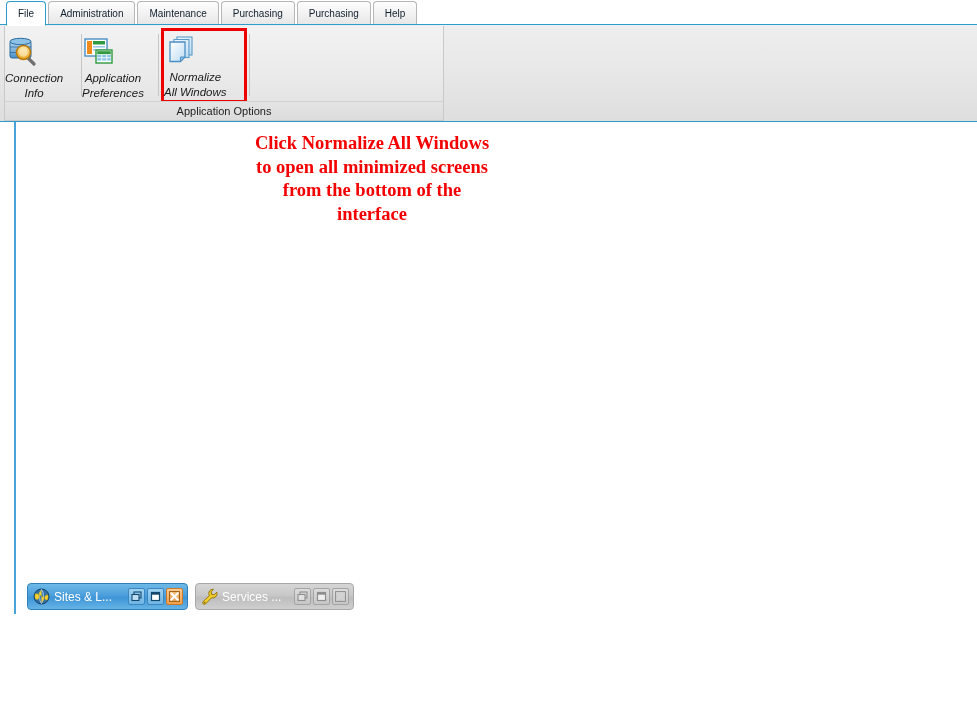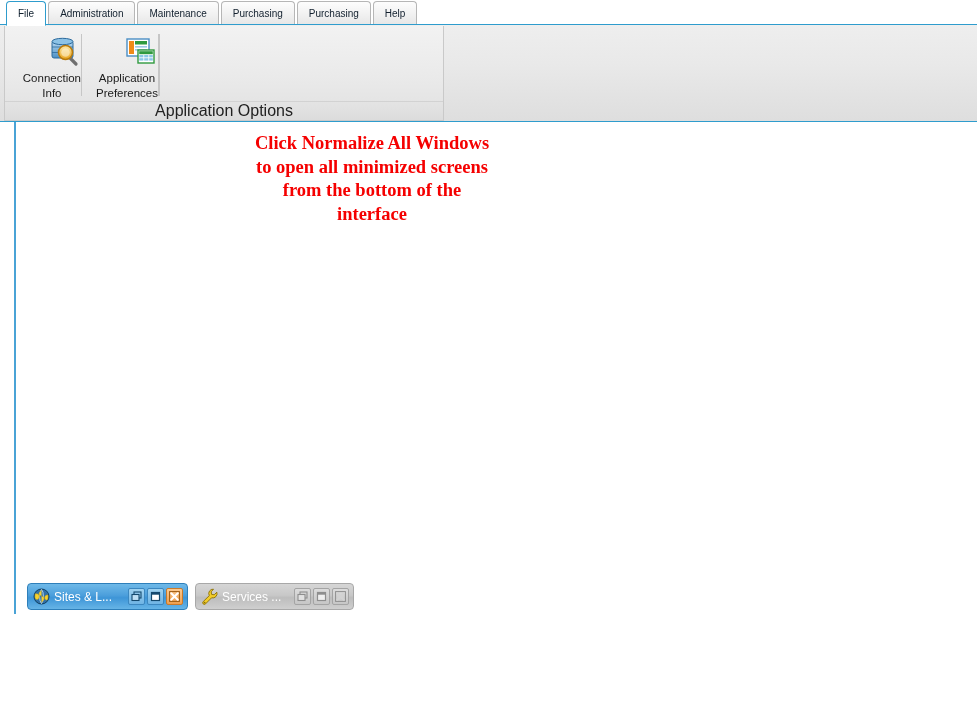--- a/index.html
+++ b/index.html
@@ -80,35 +80,36 @@
     align-items: flex-start;
     padding-top: 4px;
   }
   .group-label {
     position: absolute;
     left: 0; bottom: 0;
     width: 100%; height: 19px;
     display: flex;
     align-items: center;
     justify-content: center;
-    font-size: 16px;
+    font-size: 11px;
     color: #222;
     background: linear-gradient(to bottom, #e4e4e4 0%, #dcdcdc 100%);
     border-top: 1px solid #d2d2d2;
   }
 
   .rbtn {
     width: 76px;
     min-height: 70px;
     display: flex;
     flex-direction: column;
-    align-items: flex-end;
+    align-items: flex-start;
     padding-top: 4px;
     cursor: default;
     position: relative;
+    font-style: italic;
   }
   .rbtn .lbl {
     font-size: 11.5px;
     line-height: 15px;
     color: #1a1a1a;
     text-align: center;
     margin-top: 3px;
     white-space: pre-line;
   }
   .rbtn .ico { width: 34px; height: 34px; position: relative; }
@@ -279,20 +280,38 @@
                   <rect x="25.2" y="24.2" width="3.6" height="2.4"></rect>
               </g>
             </svg>
           </span>
           <span class="lbl">Application
 Preferences</span>
         </div>
 
         <div class="sep"></div>
 
+        <div class="rbtn highlight">
+          <span class="ico">
+            <svg width="34" height="34" viewBox="0 0 34 34">
+              <defs>
+                <linearGradient id="pg" x1="0" y1="0" x2="1" y2="1">
+                  <stop offset="0" stop-color="#ffffff"></stop>
+                    <stop offset="1" stop-color="#bcdcf2"></stop>
+                </linearGradient>
+              </defs>
+              <rect x="13" y="4" width="15" height="18" fill="url(#pg)" stroke="#5b9bc8" stroke-width="1.1"></rect>
+              <rect x="10" y="6.5" width="15" height="18" fill="url(#pg)" stroke="#5b9bc8" stroke-width="1.1"></rect>
+              <path d="M6 9 h15 v15 l-4.5 4.5 H6 Z" fill="url(#pg)" stroke="#4a8ec4" stroke-width="1.3"></path>
+              <path d="M21 24 l-4.5 4.5 v-4.5 Z" fill="#8cc2e6" stroke="#4a8ec4" stroke-width="1"></path>
+            </svg>
+          </span>
+          <span class="lbl">Normalize
+All Windows</span>
+        </div>
 
 
         <div class="sep"></div>
 
 
 
       </div>
 
       <div class="group-label">Application Options</div>
     </div>

